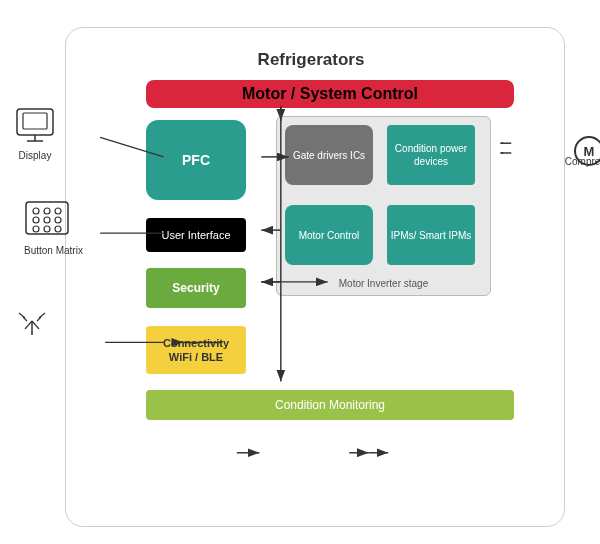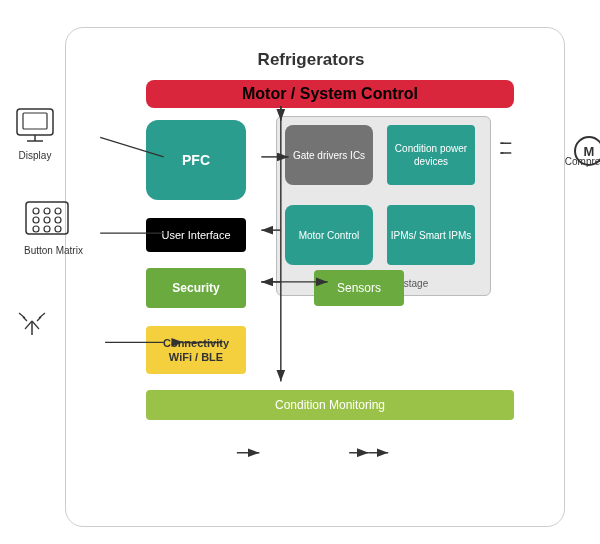--- a/index.html
+++ b/index.html
@@ -345,23 +345,20 @@
       </div>
       <div class="block-motor-ctrl">
         <span>Motor Control</span>
       </div>
       <div class="block-ipms">
         <span>IPMs/ Smart IPMs</span>
       </div>
       <div class="motor-inverter-label">Motor Inverter stage</div>
     </div>
 
-    <div class="block-sensors">
-      <span>Sensors</span>
-    </div>
 
     <div class="block-condition">
       <span>Condition Monitoring</span>
     </div>
 
 
     <div class="motor-circle">M</div>
 
     <div class="compressor-label">Compressor</div>
 

